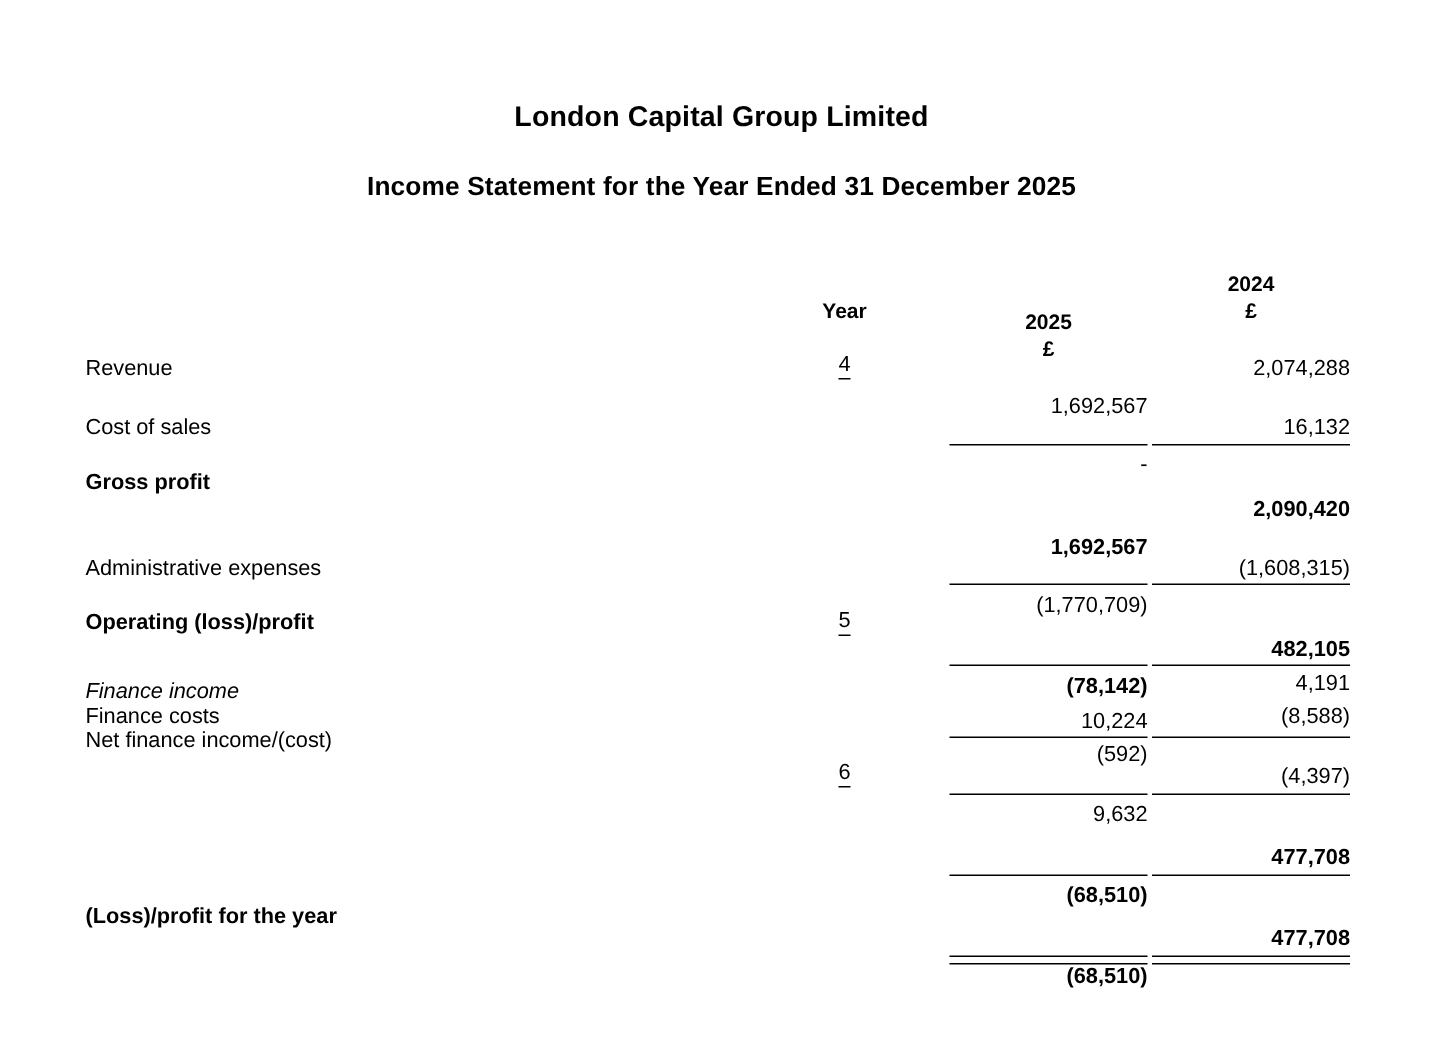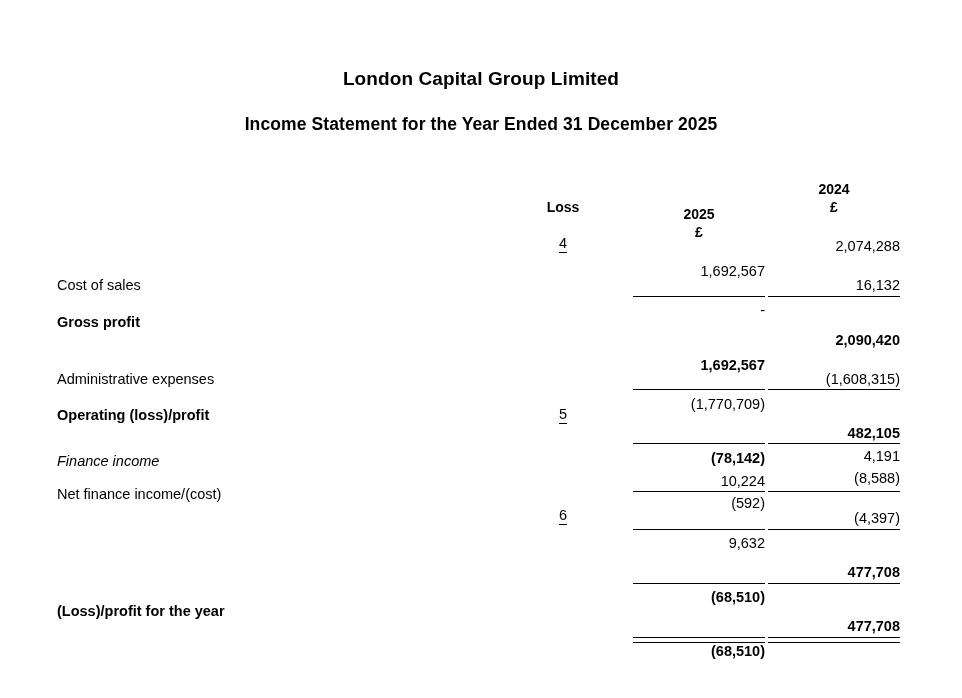--- a/index.html
+++ b/index.html
@@ -110,30 +110,31 @@
 </style>
 </head>
 <body>
 
 <div class="page">
 
   <div class="doc-title title-company">London Capital Group Limited</div>
 
   <div class="doc-title title-statement">Income Statement for the Year Ended 31 December 2025</div>
 
-  <div class="col-note hdr hdr-note">Loss</div>
+  <div class="col-note hdr hdr-note">Year</div>
 
   <div class="col-2025 hdr hdr-year-2025" style="text-align:center;">2025</div>
 
   <div class="col-2025 hdr hdr-cur-2025" style="text-align:center;">£</div>
 
   <div class="col-2024 hdr hdr-year-2024" style="text-align:center;">2024</div>
 
   <div class="col-2024 hdr hdr-cur-2024" style="text-align:center;">£</div>
 
+  <div class="col-label row-text" style="top:237px;">Revenue</div>
   <div class="col-note row-text" style="top:234px;">
     <span class="note-mark">4</span>
   </div>
   <div class="col-2025 row-text" style="top:237px;">1,692,567</div>
   <div class="col-2024 row-text" style="top:237px;">2,074,288</div>
 
   <div class="col-label row-text" style="top:276px;">Cost of sales</div>
   <div class="col-2025 row-text" style="top:276px;">-</div>
   <div class="col-2024 row-text" style="top:276px;">16,132</div>
   <div class="rule rule-2025" style="top:296px;"></div>
@@ -155,20 +156,21 @@
   </div>
   <div class="col-2025 row-text bold" style="top:424px;">(78,142)</div>
   <div class="col-2024 row-text bold" style="top:424px;">482,105</div>
   <div class="rule rule-2025" style="top:443px;"></div>
   <div class="rule rule-2024" style="top:443px;"></div>
 
   <div class="col-label row-text" style="top:452px;font-style:italic;">Finance income</div>
   <div class="col-2025 row-text" style="top:447px;">10,224</div>
   <div class="col-2024 row-text" style="top:447px;">4,191</div>
 
+  <div class="col-label row-text" style="top:469px;">Finance costs</div>
   <div class="col-2025 row-text" style="top:469px;">(592)</div>
   <div class="col-2024 row-text" style="top:469px;">(8,588)</div>
   <div class="rule rule-2025" style="top:491px;"></div>
   <div class="rule rule-2024" style="top:491px;"></div>
 
   <div class="col-label row-text" style="top:485px;">Net finance income/(cost)</div>
   <div class="col-note row-text" style="top:506px;">
     <span class="note-mark">6</span>
   </div>
   <div class="col-2025 row-text" style="top:509px;">9,632</div>

